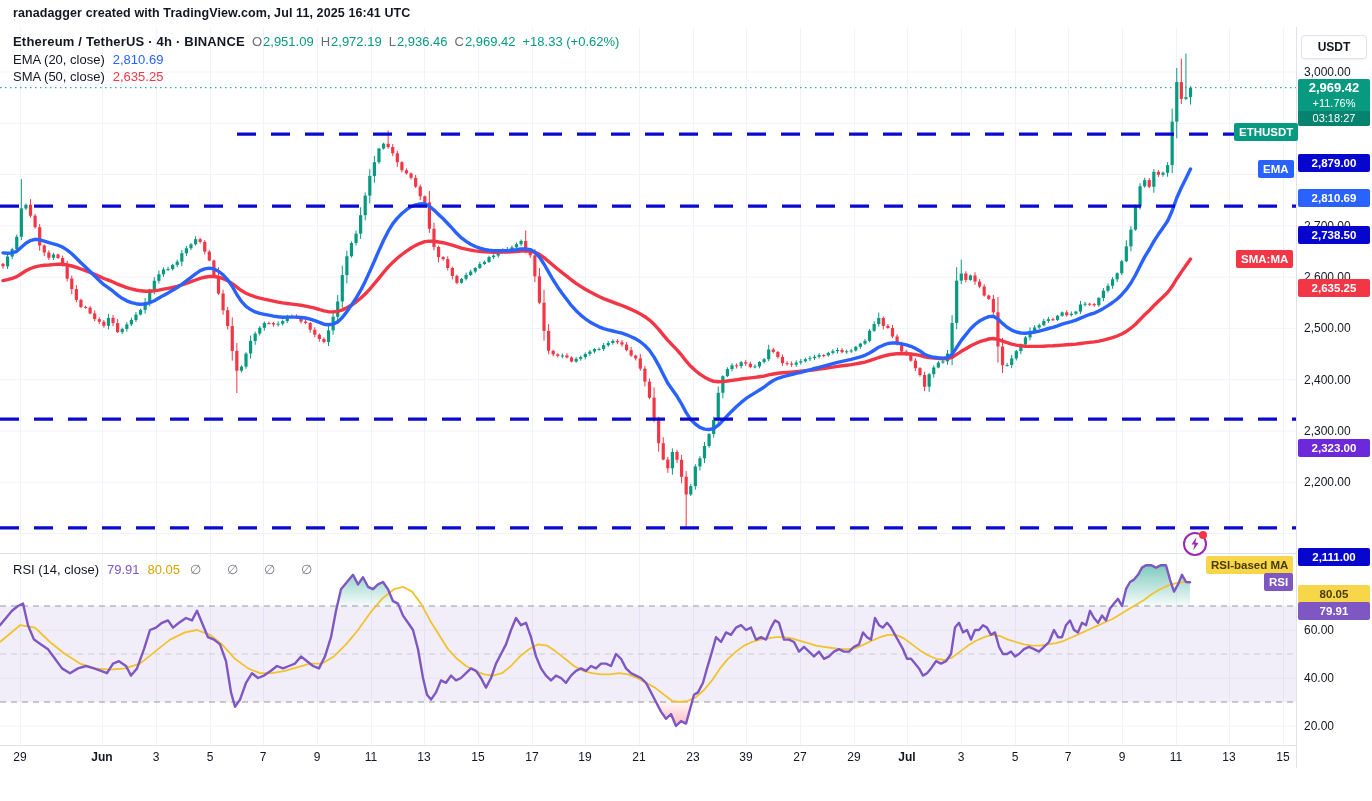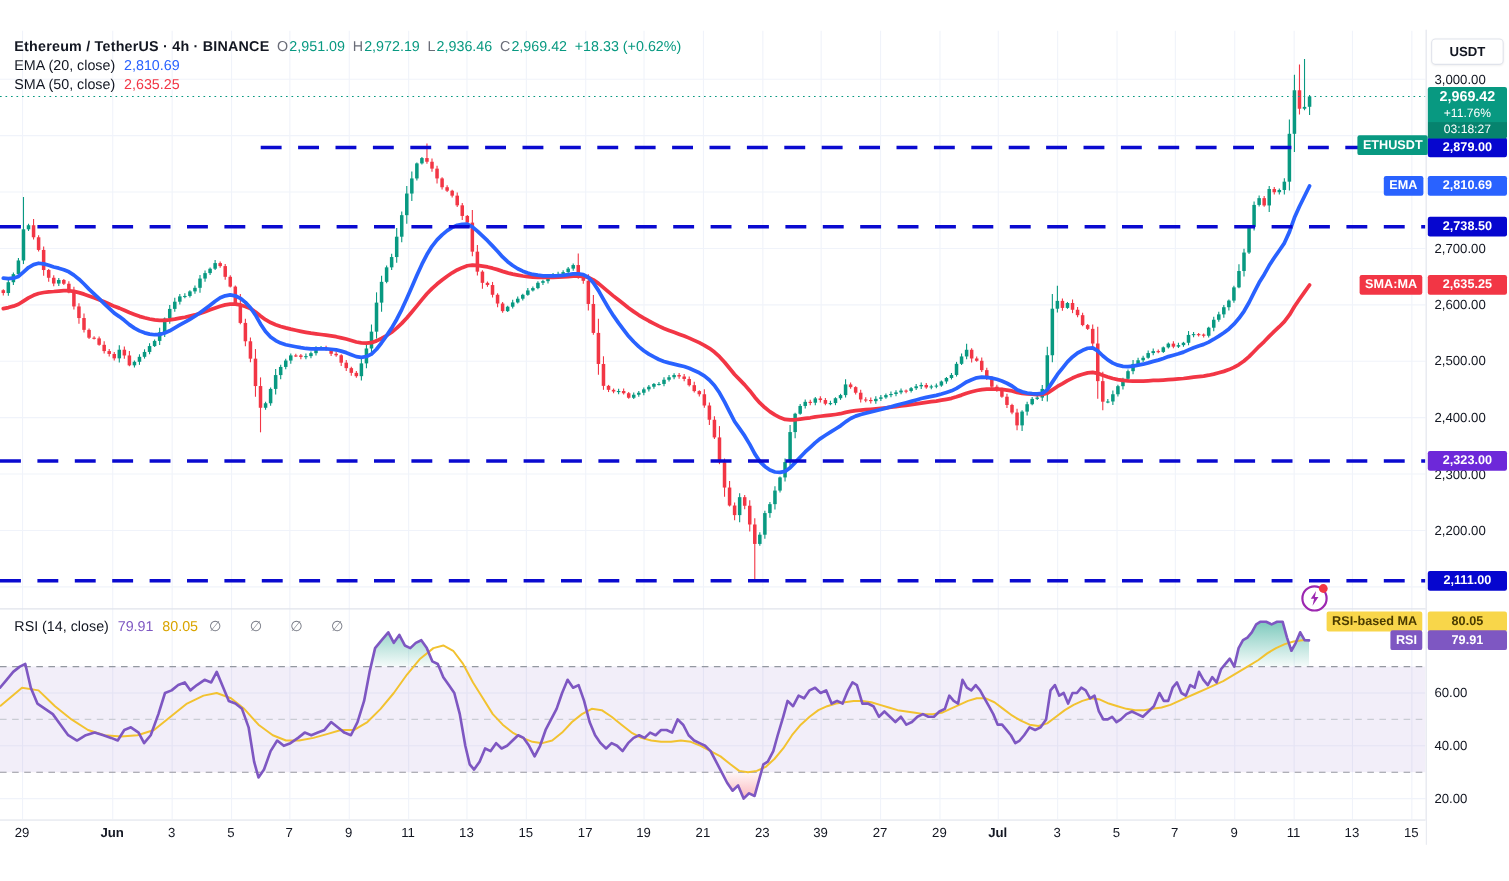--- a/index.html
+++ b/index.html
@@ -15,21 +15,21 @@
   .legend-row .sym{font-weight:600;letter-spacing:.2px;}
   .legend-row .k{color:#6a6d78;margin-left:7px;}
   .legend-row .v{margin-left:1px;}
   .legend-row .chg{margin-left:7px;}
   .legend-row .ind-val{margin-left:8px;}
   .phs{color:#787b86;letter-spacing:11px;margin-left:10px;font-size:13px;}
   
   .scale-col{left:1296px;top:27px;width:76px;height:741px;background:#fff;border-left:1px solid #e0e3eb;z-index:2;position:absolute;}
   .axis-label{left:1304px;width:66px;font-size:12px;color:#131722;white-space:nowrap;}
   .price-box{left:1298px;width:72px;height:18px;line-height:18px;text-align:center;border-radius:2px;
-    color:#fff;font-size:11.5px;font-weight:700;white-space:nowrap;}
+    color:#fff;font-size:11.5px;font-weight:700;white-space:nowrap;margin-top:29px;}
   .tag{height:18px;line-height:18px;border-radius:2px;color:#fff;font-size:11.5px;font-weight:700;
     text-align:center;white-space:nowrap;padding:0 5px;}
   .cd-box{left:1298px;width:72px;border-radius:2px;color:#fff;text-align:center;overflow:hidden;}
   .cd-price{font-size:13px;font-weight:700;line-height:17px;}
   .cd-pct{font-size:11px;line-height:15px;}
   .cd-count{font-size:11px;line-height:15px;background:rgba(0,0,0,.14);}
   .usdt-btn{left:1301px;top:35px;width:64px;height:22px;line-height:22px;text-align:center;background:#fff;
     border:1px solid #e0e3eb;border-radius:4px;font-size:12px;font-weight:700;color:#131722;box-shadow:0 1px 2px rgba(0,0,0,.06);cursor:pointer;}
   
   .time-axis{left:0;top:745px;width:1296px;height:23px;background:#fff;border-top:1px solid #e0e3eb;position:absolute;z-index:2;}
@@ -674,20 +674,21 @@
       <span class="tick" style="left: 961px;">3</span>
       <span class="tick" style="left: 1015px;">5</span>
       <span class="tick" style="left: 1068px;">7</span>
       <span class="tick" style="left: 1122px;">9</span>
       <span class="tick" style="left: 1176px;">11</span>
       <span class="tick" style="left: 1229px;">13</span>
       <span class="tick" style="left: 1283px;">15</span>
     </div>
 
   <div id="overlays">
+    <div class="abs attribution">ranadagger created with TradingView.com, Jul 11, 2025 16:41 UTC</div>
 
     <div class="abs legend-row" style="top:34px">
       <span class="sym">Ethereum / TetherUS · 4h · BINANCE</span><span id="ohlc-spans"><span class="k">O</span><span class="v" style="color: rgb(8, 153, 129);">2,951.09</span><span class="k">H</span><span class="v" style="color: rgb(8, 153, 129);">2,972.19</span><span class="k">L</span><span class="v" style="color: rgb(8, 153, 129);">2,936.46</span><span class="k">C</span><span class="v" style="color: rgb(8, 153, 129);">2,969.42</span></span><span class="chg" id="chg-span" style="color: rgb(8, 153, 129);">+18.33 (+0.62%)</span>
     </div>
     <div class="abs legend-row" style="top:52px">
       <span>EMA (20, close)</span><span class="ind-val" id="ema-leg-val" style="color: rgb(41, 98, 255);">2,810.69</span>
     </div>
     <div class="abs legend-row" style="top:69px">
       <span>SMA (50, close)</span><span class="ind-val" id="sma-leg-val" style="color: rgb(242, 54, 69);">2,635.25</span>
     </div>

